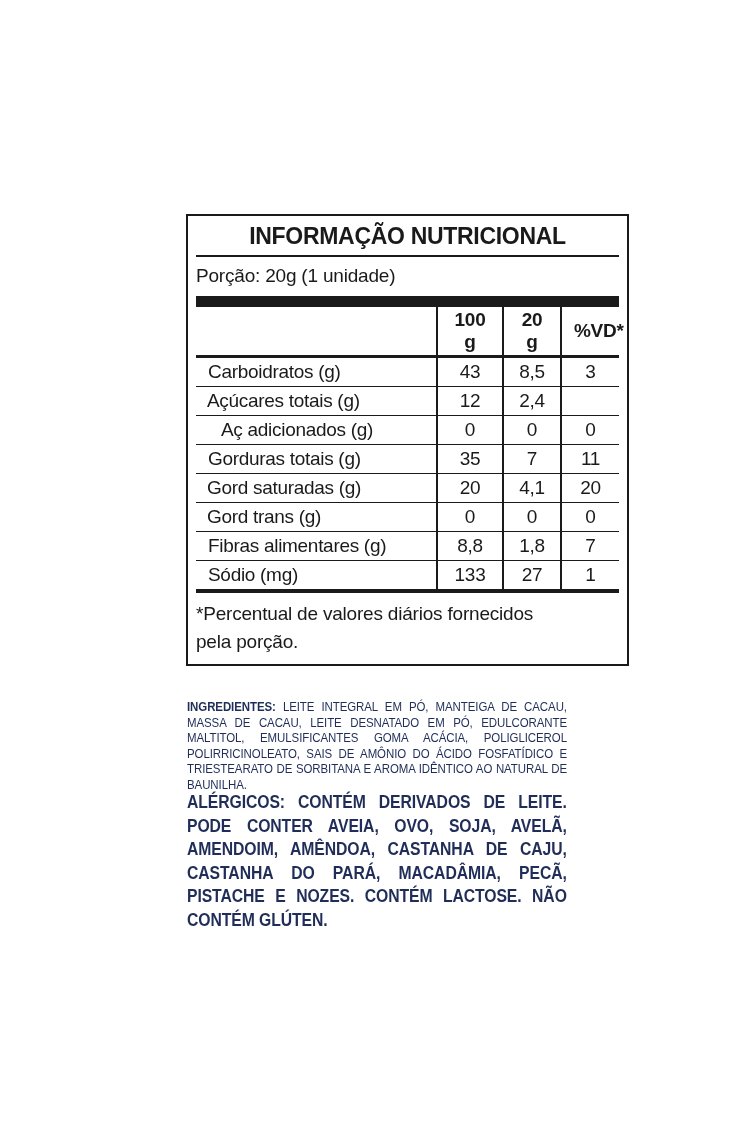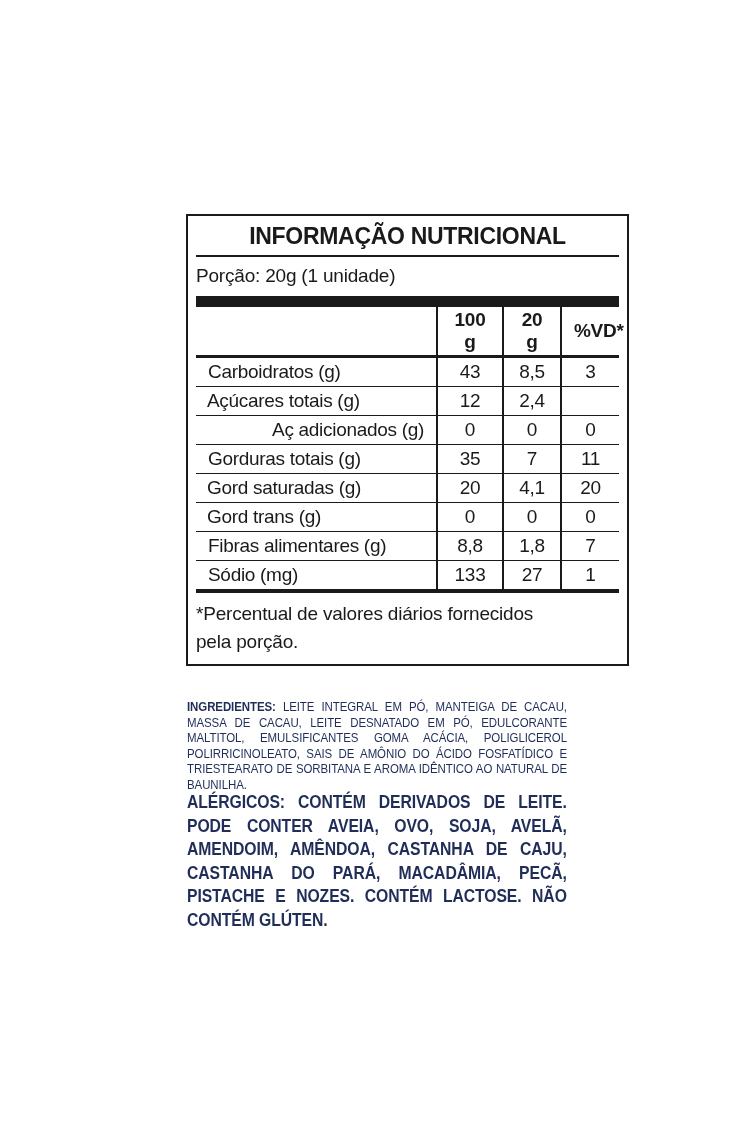--- a/index.html
+++ b/index.html
@@ -73,21 +73,21 @@
   .nutri-table td.val, .nutri-table th.val {
     border-left: 2px solid #1a1a1a;
   }
   .nutri-table tbody tr + tr td {
     border-top: 1.5px solid #1a1a1a;
   }
   .nutri-table tbody tr:last-child td {
     border-bottom: 4px solid #1a1a1a;
   }
   .nutri-table td.indent-1 { padding-left: 11px; }
-  .nutri-table td.indent-2 { padding-left: 25px; text-align: right; }
+  .nutri-table td.indent-2 { padding-left: 25px; }
 
   .footnote {
     font-size: 19px;
     letter-spacing: -0.2px;
     line-height: 28px;
     padding-top: 7px;
     max-width: 342px;
   }
 
   .ingredients {

